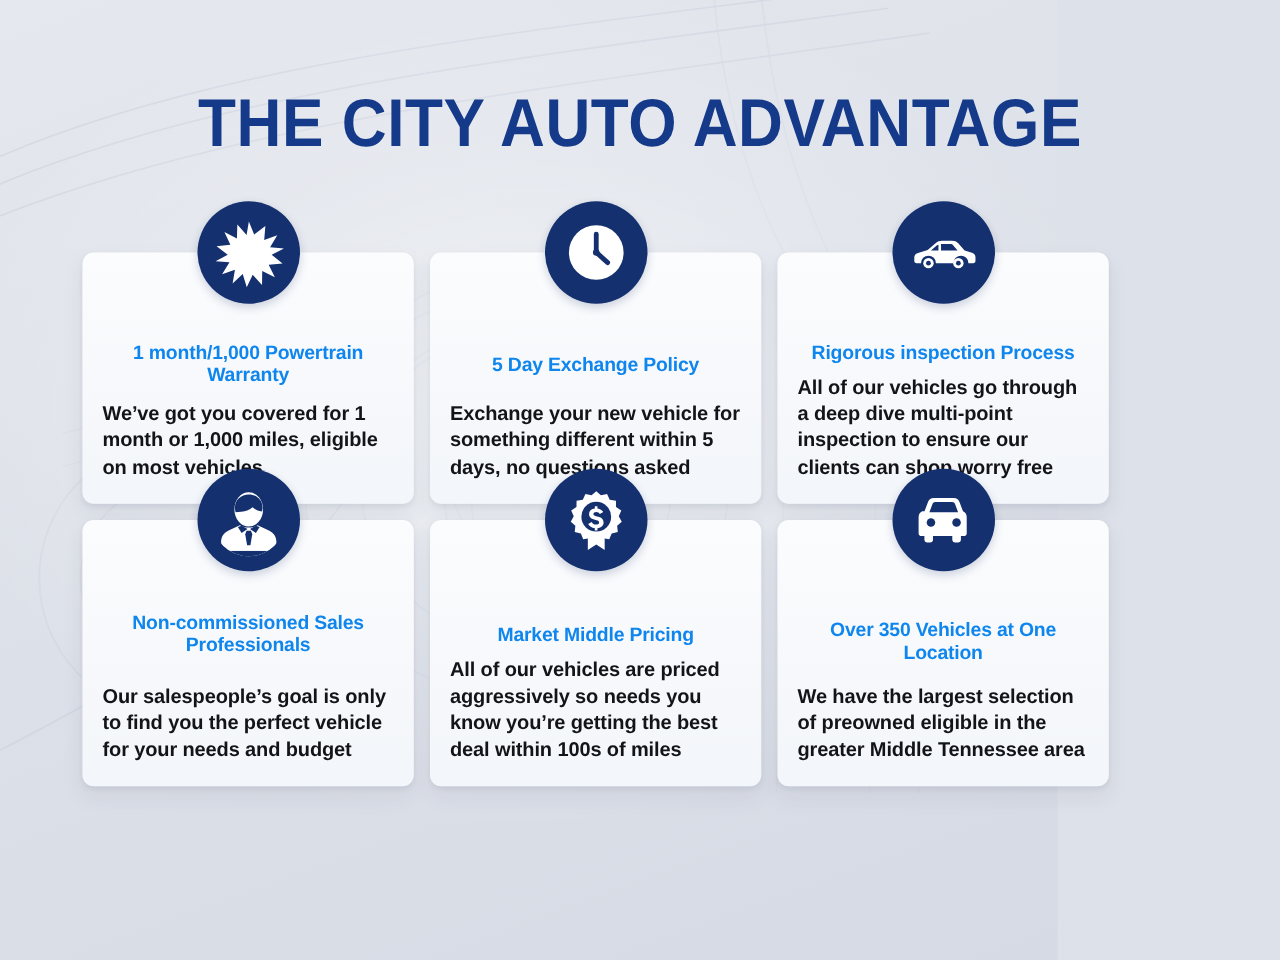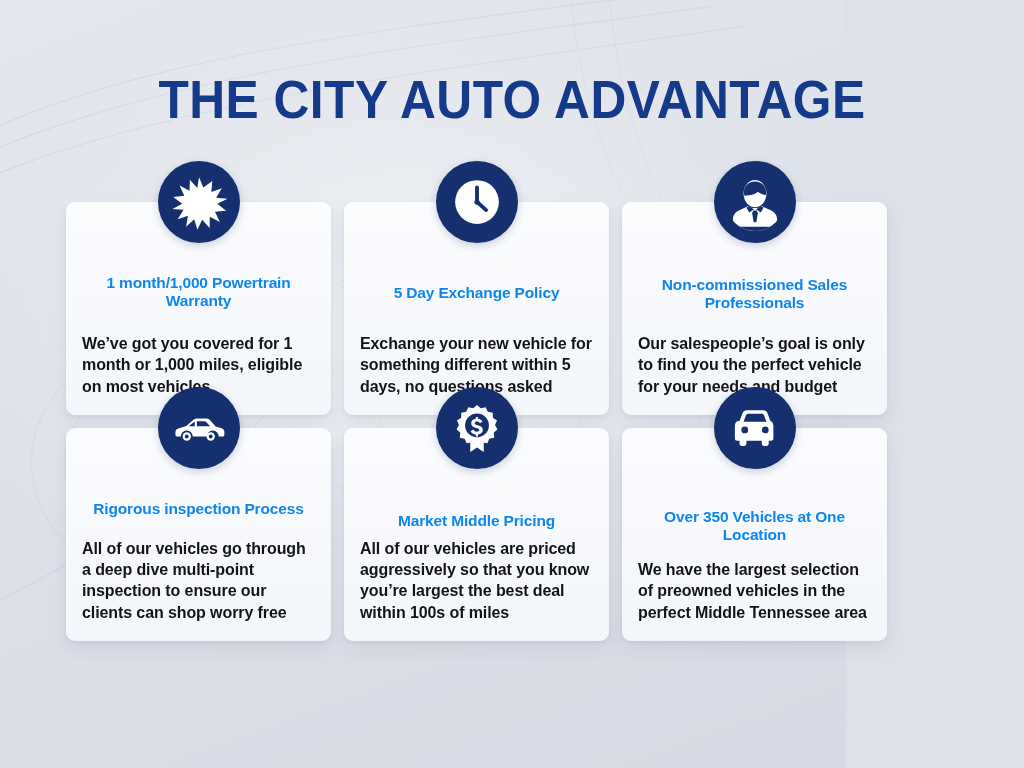--- a/index.html
+++ b/index.html
@@ -201,20 +201,36 @@
           <circle cx="32" cy="32" r="25" fill="#ffffff"></circle>
           <rect x="29.8" y="13" width="4.4" height="21" rx="2.2" fill="#14306e"></rect>
           <rect x="30" y="30" width="4.4" height="18" rx="2.2" fill="#14306e" transform="rotate(-48 32.2 32)"></rect>
           <circle cx="32" cy="32" r="3" fill="#14306e"></circle>
         </svg>
       </div>
       <div class="card-heading">5 Day Exchange Policy</div>
       <div class="card-body">Exchange your new vehicle for something different within 5 days, no questions asked</div>
     </div>
 
+    <div class="card" data-card-index="2">
+      <div class="icon-badge">
+        <svg width="58" height="58" viewBox="0 0 64 64" aria-hidden="true">
+          <path fill="#ffffff" d="M6 36.5c0-2.1 1.3-3.4 3.3-4l8.5-2.6 7.2-6.3c1.6-1.4 3.3-2 5.4-2h9.1c2.2 0 3.9.7 5.3 2.3l5.6 6.4 5.8 1.6c2.3.6 3.8 2.1 3.8 4.3v3.2c0 1.1-.9 2-2 2h-4.2a6.6 6.6 0 0 0-13.2 0H25.1a6.6 6.6 0 0 0-13.2 0H8c-1.1 0-2-.9-2-2v-2.9z"></path>
+          <circle cx="18.5" cy="41.4" r="4.6" fill="#ffffff"></circle>
+          <circle cx="18.5" cy="41.4" r="2.1" fill="#14306e"></circle>
+          <circle cx="44.9" cy="41.4" r="4.6" fill="#ffffff"></circle>
+          <circle cx="44.9" cy="41.4" r="2.1" fill="#14306e"></circle>
+          <path fill="#14306e" d="M29.6 24.6h8.3c1 0 1.7.3 2.3 1l4 4.6H29.6v-5.6z"></path>
+          <path fill="#14306e" d="M27.3 25.1v5.1h-6.6l5.1-4.4c.5-.4.9-.6 1.5-.7z"></path>
+        </svg>
+      </div>
+      <div class="card-heading">Rigorous inspection Process</div>
+      <div class="card-body">All of our vehicles go through a deep dive multi-point inspection to ensure our clients can shop worry free</div>
+    </div>
+
     <div class="card tall" data-card-index="3">
       <div class="icon-badge">
         <svg width="60" height="60" viewBox="0 0 64 64" aria-hidden="true">
           <clipPath id="clip-person">
               <circle cx="32" cy="32" r="31"></circle>
             </clipPath>
           <g clip-path="url(#clip-person)">
             <ellipse cx="32" cy="23" rx="12.2" ry="14.6" fill="#ffffff"></ellipse>
             <path fill="#14306e" d="M20.2 21.4c0-6.5 5.2-11.2 11.8-11.2s11.8 4.7 11.8 11.2c0 1.3-.2 2.4-.5 3.3-3.4-.5-6-1.7-8.1-3.6-2.8 2.6-7 4-14.4 4.2-.4-1.1-.6-2.4-.6-3.9z"></path>
             <path fill="#ffffff" d="M32 38.5c-3.1 0-5.6-.8-7.6-2.1L14.8 41c-4 1.9-6.4 5.3-6.4 9.6V64h47.2V50.6c0-4.3-2.4-7.7-6.4-9.6l-9.6-4.6c-2 1.3-4.5 2.1-7.6 2.1z"></path>
@@ -222,56 +238,40 @@
             <path fill="#14306e" d="M38.1 36.9l-5 2.8 5 3.4 3.2-5.2z"></path>
             <path fill="#14306e" d="M30.1 41.1h3.8l1.1 3-1.6 9.4h-2.8L29 44.1z"></path>
             <rect x="8.4" y="58.4" width="47.2" height="5.6" fill="#14306e"></rect>
           </g>
         </svg>
       </div>
       <div class="card-heading">Non-commissioned Sales Professionals</div>
       <div class="card-body">Our salespeople’s goal is only to find you the perfect vehicle for your needs and budget</div>
     </div>
 
-    <div class="card" data-card-index="2">
-      <div class="icon-badge">
-        <svg width="58" height="58" viewBox="0 0 64 64" aria-hidden="true">
-          <path fill="#ffffff" d="M6 36.5c0-2.1 1.3-3.4 3.3-4l8.5-2.6 7.2-6.3c1.6-1.4 3.3-2 5.4-2h9.1c2.2 0 3.9.7 5.3 2.3l5.6 6.4 5.8 1.6c2.3.6 3.8 2.1 3.8 4.3v3.2c0 1.1-.9 2-2 2h-4.2a6.6 6.6 0 0 0-13.2 0H25.1a6.6 6.6 0 0 0-13.2 0H8c-1.1 0-2-.9-2-2v-2.9z"></path>
-          <circle cx="18.5" cy="41.4" r="4.6" fill="#ffffff"></circle>
-          <circle cx="18.5" cy="41.4" r="2.1" fill="#14306e"></circle>
-          <circle cx="44.9" cy="41.4" r="4.6" fill="#ffffff"></circle>
-          <circle cx="44.9" cy="41.4" r="2.1" fill="#14306e"></circle>
-          <path fill="#14306e" d="M29.6 24.6h8.3c1 0 1.7.3 2.3 1l4 4.6H29.6v-5.6z"></path>
-          <path fill="#14306e" d="M27.3 25.1v5.1h-6.6l5.1-4.4c.5-.4.9-.6 1.5-.7z"></path>
-        </svg>
-      </div>
-      <div class="card-heading">Rigorous inspection Process</div>
-      <div class="card-body">All of our vehicles go through a deep dive multi-point inspection to ensure our clients can shop worry free</div>
-    </div>
-
     <div class="card tall" data-card-index="4">
       <div class="icon-badge">
         <svg width="56" height="56" viewBox="0 0 64 64" aria-hidden="true">
           <path fill="#ffffff" d="M24.3 41.6h15.4v17.9L32 54.3l-7.7 5.2z"></path>
           <polygon fill="#ffffff" points="32,5.6 36.3,9.4 41.9,8.3 44.3,13.5 50,14.5 50.1,20.2 54.9,23.3 52.6,28.5 55.3,33.5 51.1,37.3 51.7,43 46.1,44.3 43.9,49.5 38.3,48.7 34.2,52.6 32,52.6 29.8,52.6 25.7,48.7 20.1,49.5 17.9,44.3 12.3,43 12.9,37.3 8.7,33.5 11.4,28.5 9.1,23.3 13.9,20.2 14,14.5 19.7,13.5 22.1,8.3 27.7,9.4"></polygon>
           <circle cx="32" cy="29" r="13.6" fill="#14306e"></circle>
           <path fill="#ffffff" d="M33.1 19.4v2.1c2.5.3 4.3 1.4 5.3 3.2l-3.1 1.9c-.7-1.2-1.8-1.9-3.3-1.9-1.6 0-2.6.7-2.6 1.8 0 1 .7 1.5 2.4 2l2.1.6c3.1.9 4.8 2.4 4.8 5.2 0 2.9-2 4.8-5.6 5.2v2.2h-2.4v-2.2c-2.9-.3-5-1.6-6.1-3.8l3.2-1.9c.8 1.5 2.1 2.4 3.9 2.4 1.8 0 2.9-.8 2.9-2 0-1-.7-1.6-2.4-2l-2.2-.6c-3-.9-4.6-2.4-4.6-5.1 0-2.7 1.9-4.6 5.3-5v-2.1h2.4z"></path>
         </svg>
       </div>
       <div class="card-heading">Market Middle Pricing</div>
-      <div class="card-body">All of our vehicles are priced aggressively so that you know you’re largest the best deal within 100s of miles</div>
+      <div class="card-body">All of our vehicles are priced aggressively so needs you know you’re getting the best deal within 100s of miles</div>
     </div>
 
     <div class="card tall" data-card-index="5">
       <div class="icon-badge">
         <svg width="56" height="56" viewBox="0 0 64 64" aria-hidden="true">
           <path fill="#ffffff" d="M14.4 24.1l3.2-8.6c.9-2.5 2.6-3.7 5.3-3.7h18.2c2.7 0 4.4 1.2 5.3 3.7l3.2 8.6c2.2 1 3.4 2.8 3.4 5.4v14.6c0 1.6-1 2.6-2.6 2.6h-2.7v3.1c0 1.7-1.1 2.8-2.8 2.8h-2.3c-1.7 0-2.8-1.1-2.8-2.8v-3.1H22.2v3.1c0 1.7-1.1 2.8-2.8 2.8h-2.3c-1.7 0-2.8-1.1-2.8-2.8v-3.1h-2.7c-1.6 0-2.6-1-2.6-2.6V29.5c0-2.6 1.2-4.4 3.4-5.4z"></path>
           <path fill="#14306e" d="M21.6 17.6c.5-1.4 1.3-2 2.9-2h15c1.6 0 2.4.6 2.9 2l2.7 7.3H18.9l2.7-7.3z"></path>
           <circle cx="20.3" cy="34.2" r="3.9" fill="#14306e"></circle>
           <circle cx="43.7" cy="34.2" r="3.9" fill="#14306e"></circle>
         </svg>
       </div>
       <div class="card-heading">Over 350 Vehicles at One Location</div>
-      <div class="card-body">We have the largest selection of preowned vehicles in the perfect Middle Tennessee area</div>
+      <div class="card-body">We have the largest selection of preowned eligible in the greater Middle Tennessee area</div>
     </div>
 
   </div>
 </div>
 
 </body></html>

